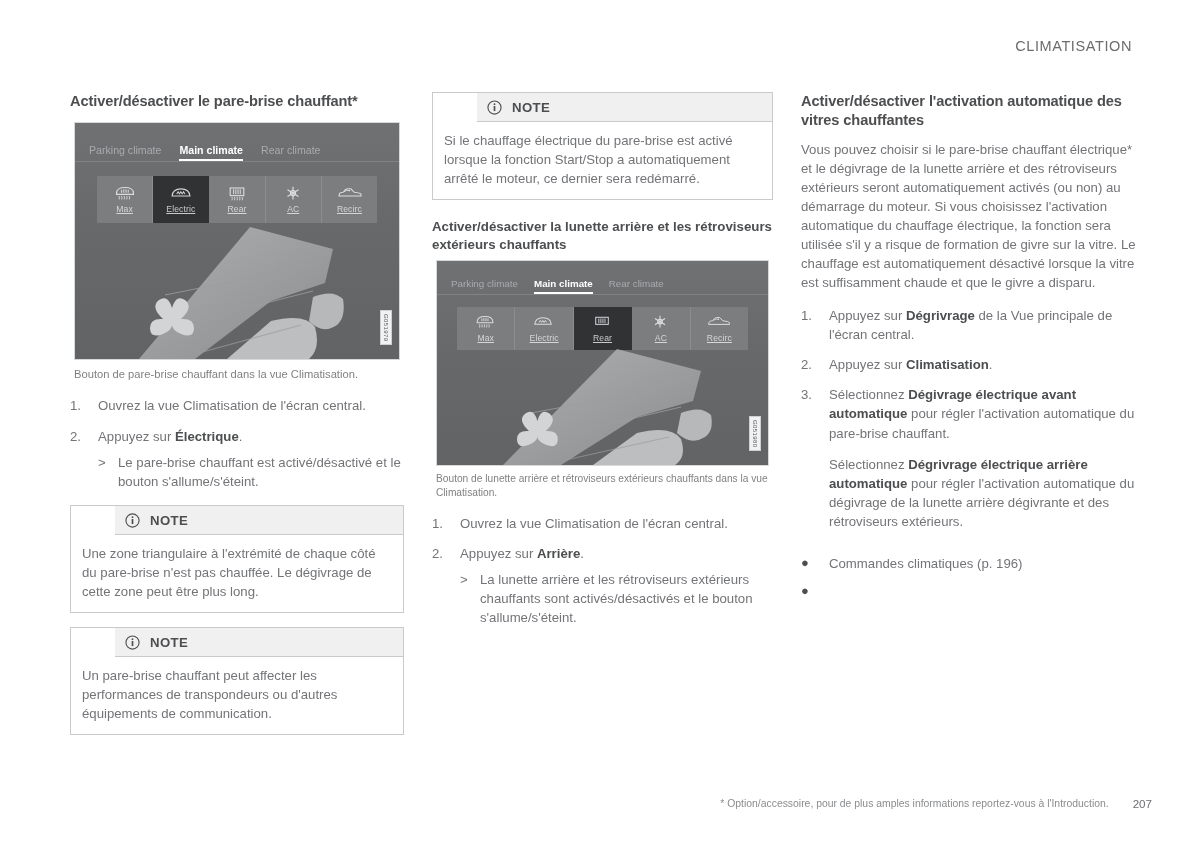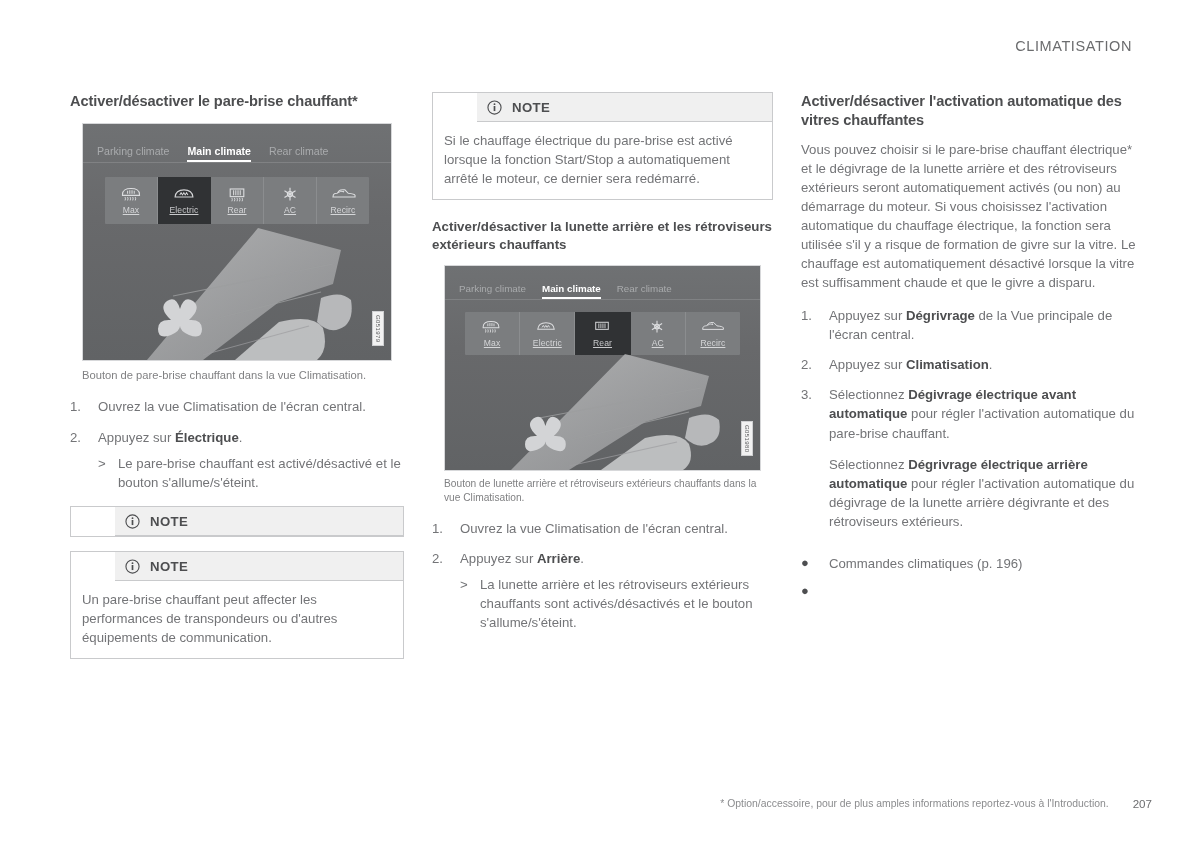--- a/index.html
+++ b/index.html
@@ -60,21 +60,21 @@
   
   p.body {
     font-size: 13.2px;
     line-height: 1.44;
     margin: 0 0 10px 0;
     color: #737477;
   }
   p.body b, .bold { font-weight: bold; color: #4d4e50; }
 
   
-  .figure { margin: 12px; }
+  .figure { margin: 4px; }
   .screen {
     position: relative;
     width: 100%;
     background: linear-gradient(180deg,#6f7173 0%, #68696b 40%, #616365 100%);
     border: 1px solid #d7d8da;
     overflow: hidden;
   }
   .screen-1 { height: 238px; }
   .screen-2 { height: 206px; }
 
@@ -372,20 +372,21 @@
       <div class="note-head">
         <span class="i-icon">
           <svg viewBox="0 0 16 16" width="15" height="15">
             <circle cx="8" cy="8" r="7" fill="none" stroke="#4d4e50" stroke-width="1.2"></circle>
             <circle cx="8" cy="4.4" r="1" fill="#4d4e50"></circle>
             <rect x="7.1" y="6.4" width="1.8" height="5.4" fill="#4d4e50"></rect>
           </svg>
         </span>
         <span class="note-label">NOTE</span>
       </div>
+      <div class="note-body">Une zone triangulaire à l'extrémité de chaque côté du pare-brise n'est pas chauffée. Le dégivrage de cette zone peut être plus long.</div>
     </div>
 
     <div class="note">
       <div class="note-head">
         <span class="i-icon">
           <svg viewBox="0 0 16 16" width="15" height="15">
             <circle cx="8" cy="8" r="7" fill="none" stroke="#4d4e50" stroke-width="1.2"></circle>
             <circle cx="8" cy="4.4" r="1" fill="#4d4e50"></circle>
             <rect x="7.1" y="6.4" width="1.8" height="5.4" fill="#4d4e50"></rect>
           </svg>

